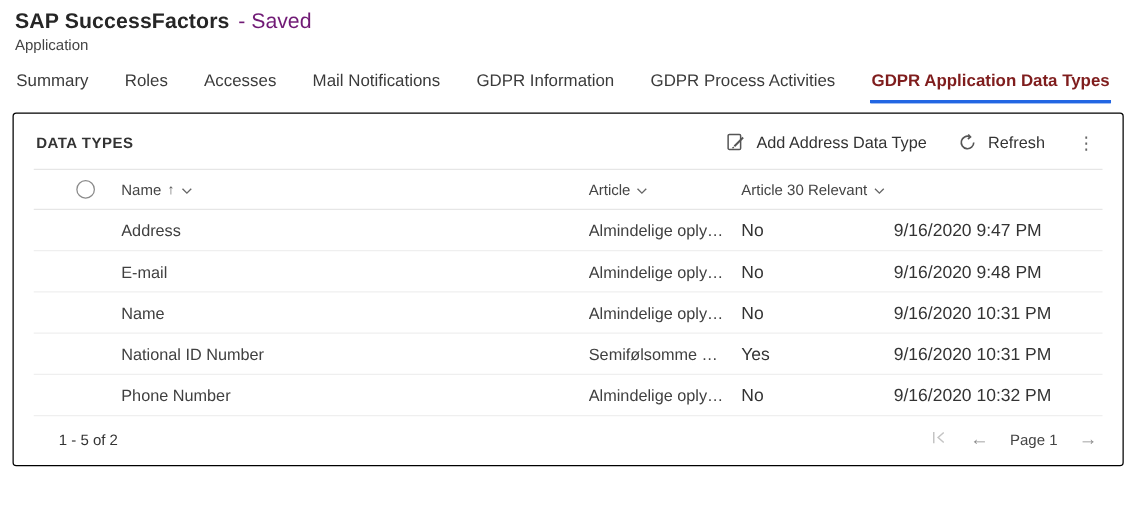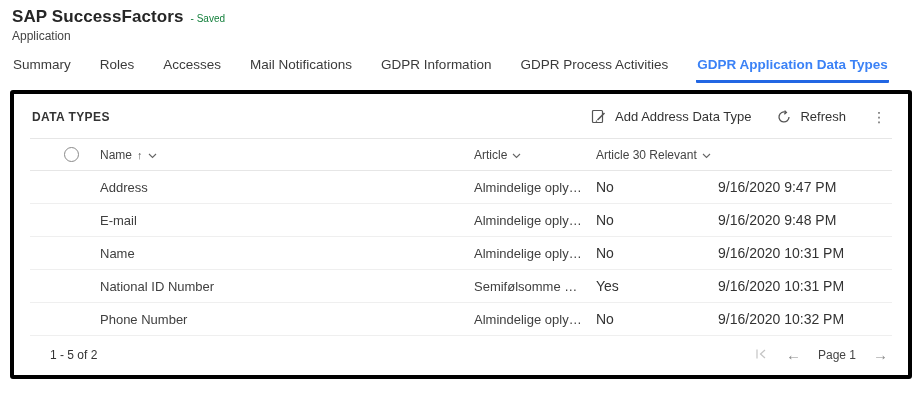--- a/index.html
+++ b/index.html
@@ -3,35 +3,35 @@
 <meta charset="utf-8">
 <style>
   * { margin: 0; padding: 0; box-sizing: border-box; }
   html, body { width: 913px; height: 420px; background: #ffffff; overflow: hidden; }
   body { font-family: "Liberation Sans", sans-serif; color: #333; }
 
   
   .app-header { display: flex; justify-content: space-between; align-items: flex-start; padding: 7px 16px 2px 12px; }
   .title-line { display: flex; align-items: baseline; }
   .page-title { font-size: 17px; font-weight: 700; color: #262626; letter-spacing: .1px; }
-  .saved-status { font-size: 10px; color: #15803d; margin-left: 7px; }
+  .saved-status { font-size: 17px; color: #701a75; margin-left: 7px; }
   .page-subtitle { font-size: 12px; color: #444; margin-top: 2px; }
   .user-area { display: flex; align-items: center; gap: 14px; padding-top: 2px; }
   .user-text { text-align: left; }
   .user-name { font-size: 13px; font-weight: 700; color: #2266E3; }
   .user-role { font-size: 12px; color: #666; margin-top: 1px; }
   .chev-btn { background: none; border: none; cursor: pointer; padding: 4px; margin-right: 6px; }
 
   
   .tabs { display: flex; gap: 27px; padding: 8px 12px 0 12px; align-items: flex-end; }
   .tab { font-size: 13.5px; color: #3b3b3b; padding: 4px 1px 8px 1px; cursor: pointer; border-bottom: 3px solid transparent; white-space: nowrap; }
-  .tab.active { font-weight: 700; color: #3b82f6; border-bottom-color: #2266E3; border-radius: 1px; }
-
-  
-  .card { margin: 7px 1px 0 10px; background: #fff; border: 4px solid #000000; border-radius: 3px; }
+  .tab.active { font-weight: 700; color: #7f1d1d; border-bottom-color: #2266E3; border-radius: 1px; }
+
+  
+  .card { margin: 7px 14px 0 10px; background: #fff; border: 1px solid #000000; border-radius: 3px; }
   .card-header { display: flex; justify-content: space-between; align-items: center; padding: 11px 12px 10px 18px; }
   .card-title { font-size: 12px; font-weight: 700; color: #333; letter-spacing: .4px; }
   .toolbar { display: flex; align-items: center; gap: 6px; }
   .tool-btn { display: flex; align-items: center; gap: 9px; background: none; border: none; cursor: pointer; font-family: inherit; font-size: 13px; color: #333; padding: 4px 10px; }
   .tool-btn svg { display: block; }
   .more-btn { background: none; border: none; cursor: pointer; font-size: 14px; color: #666; padding: 2px 10px; line-height: 1; }
   .hdr-divider { border-top: 1px solid #e6e6e6; margin: 0 16px; }
 
   
   .grid { margin: 0 16px; }

